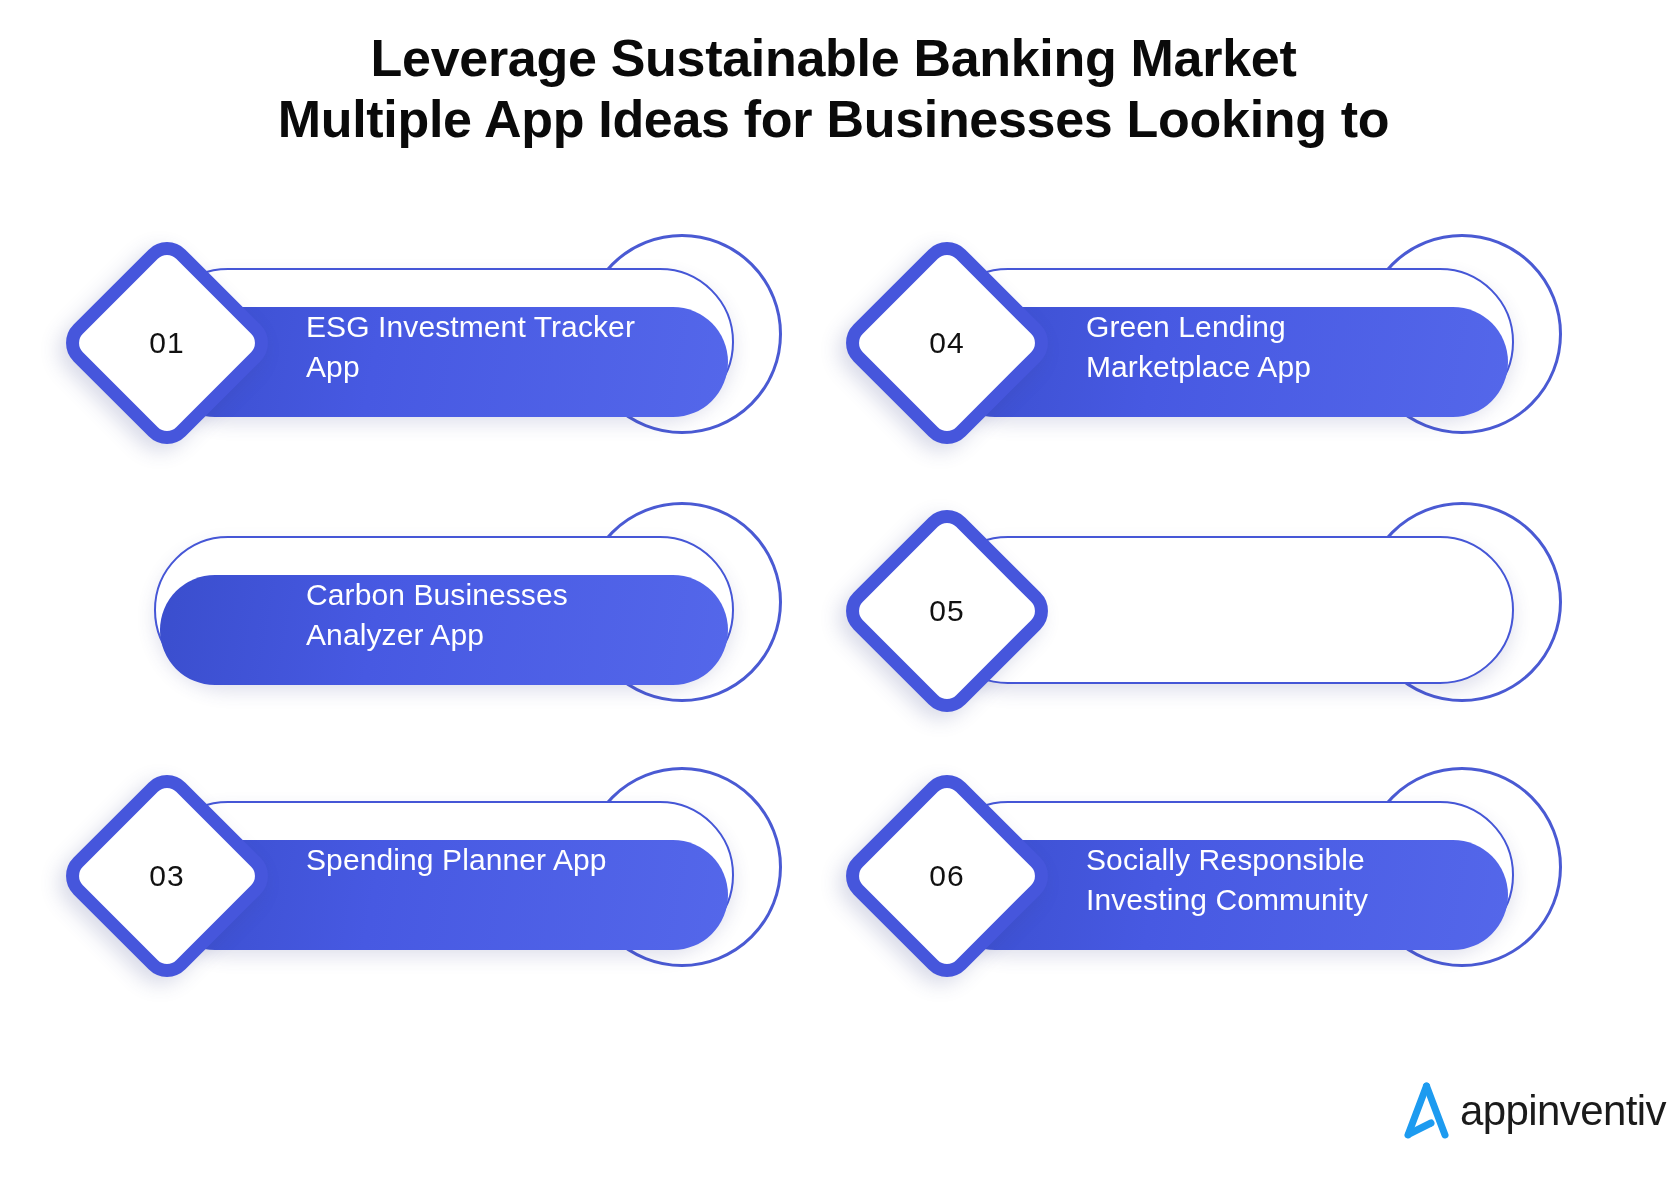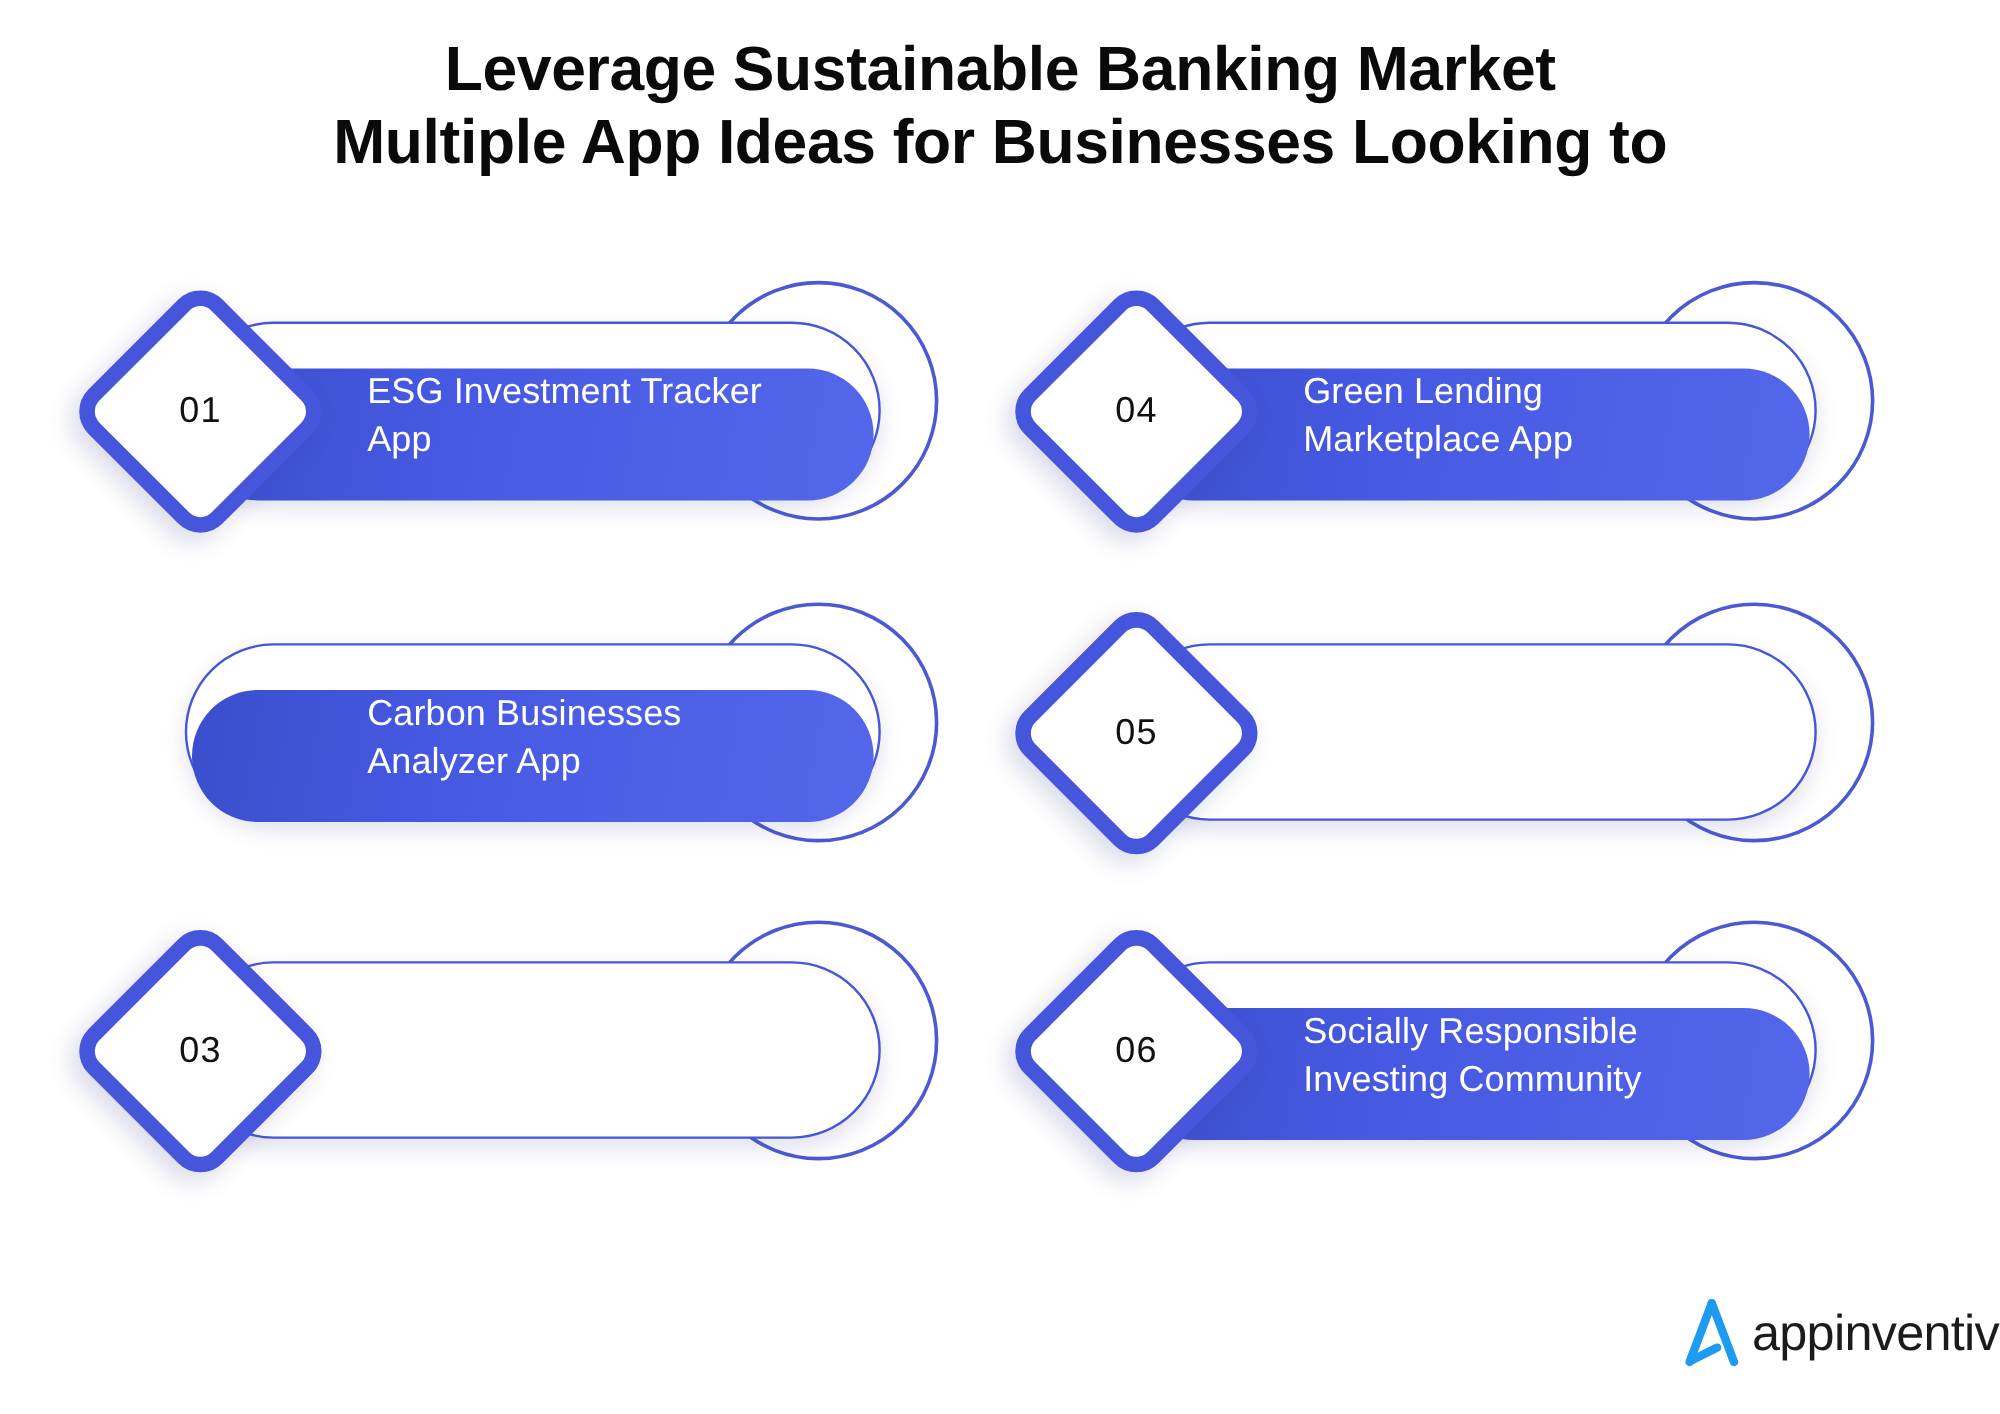--- a/index.html
+++ b/index.html
@@ -165,20 +165,23 @@
     <div class="ring"></div>
     <div class="pill-outer"></div>
     <div class="pill">
       <div class="pill-label">Carbon Businesses Analyzer App</div>
     </div>
   </div>
 
   <div class="card col-l row-3">
     <div class="ring"></div>
     <div class="pill-outer"></div>
+    <div class="pill">
+      <div class="pill-label">Spending Planner App</div>
+    </div>
     <div class="diamond">
       <div class="shape"></div>
       <div class="num">03</div>
     </div>
   </div>
 
   <div class="card col-r row-1">
     <div class="ring"></div>
     <div class="pill-outer"></div>
     <div class="pill">

